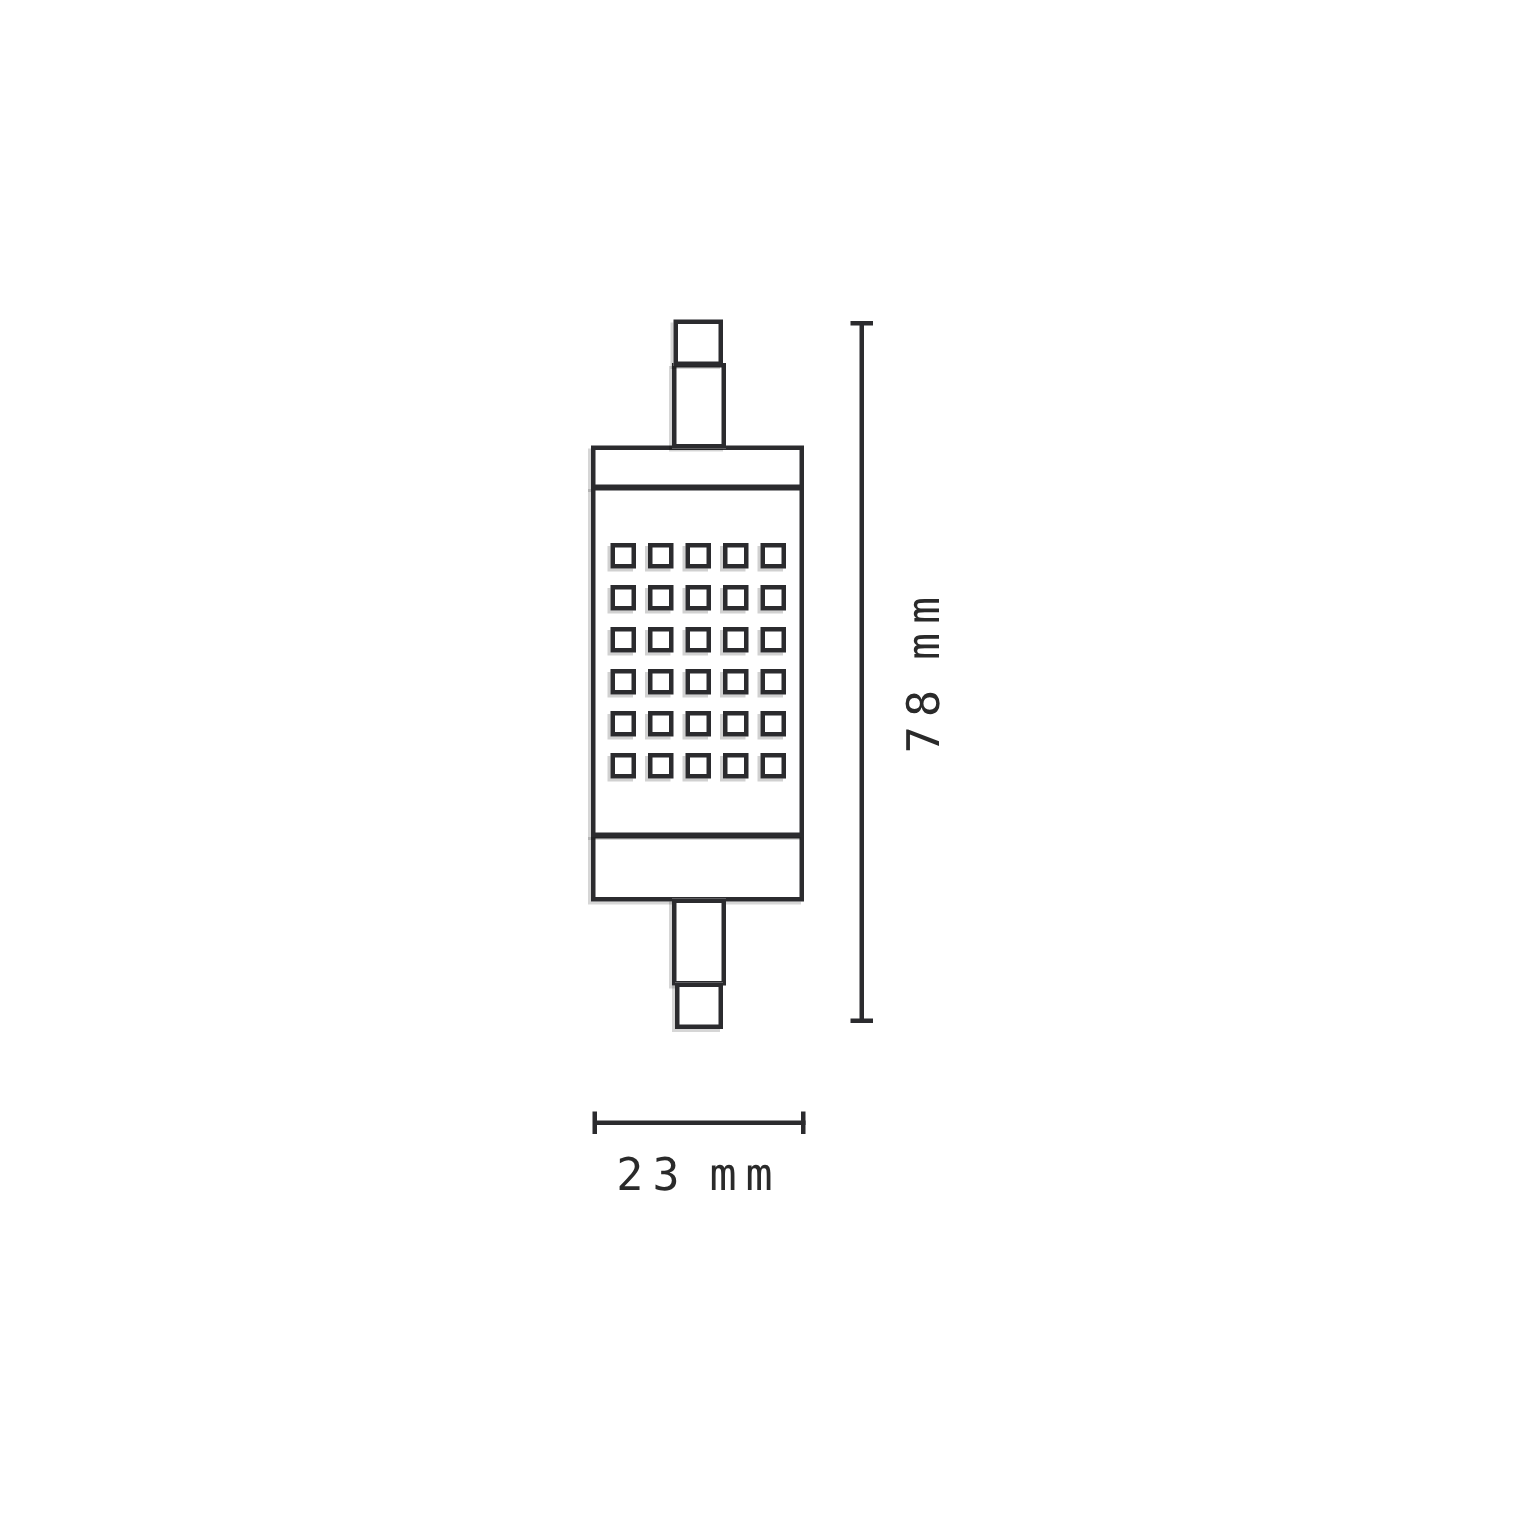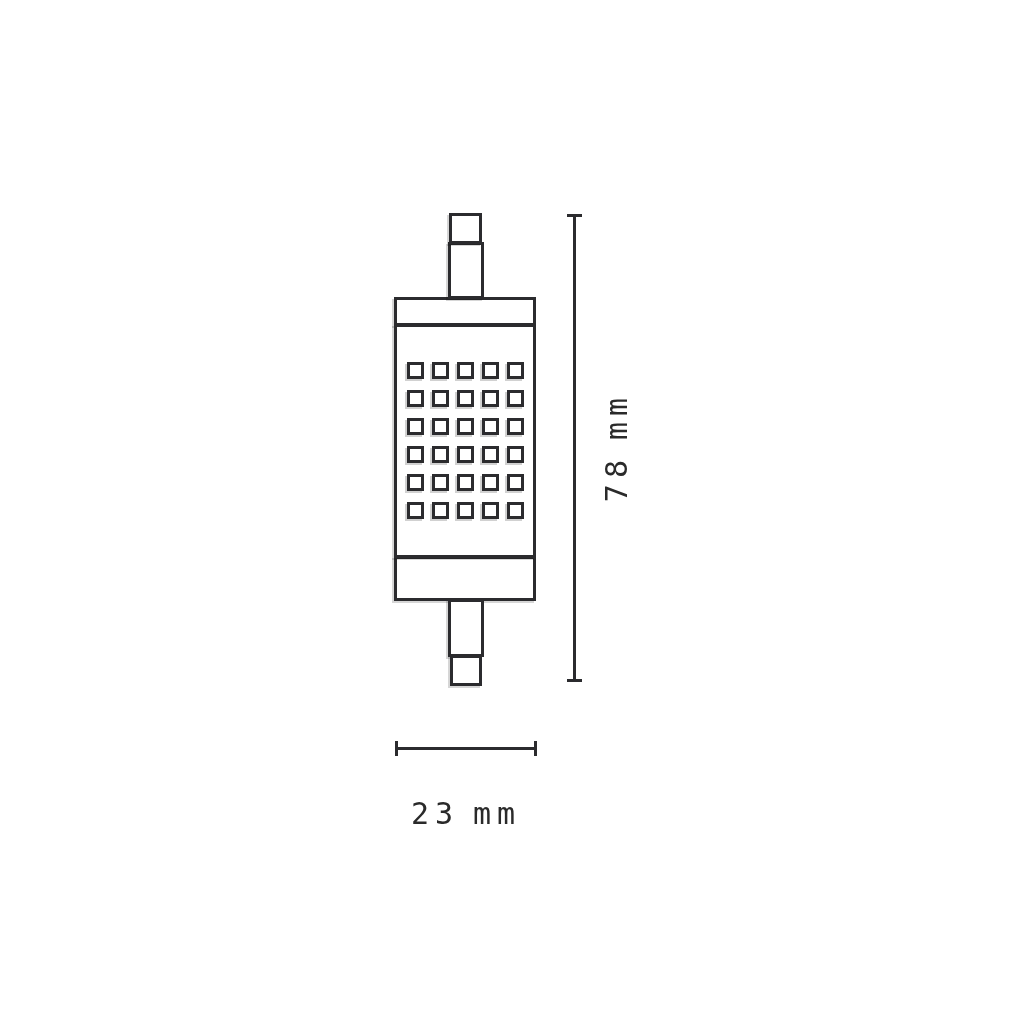--- a/index.html
+++ b/index.html
@@ -64,21 +64,21 @@
     color: #2a2a2a;
     font-size: 30px;
     letter-spacing: 6px;
     line-height: 1;
   }
   .label-height {
     left: 617px; top: 447px;
     transform: translate(-50%, -50%) rotate(-90deg);
   }
   .label-width {
-    left: 466px; top: 799px;
+    left: 466px; top: 769px;
     transform: translateX(-50%);
     justify-content: space-between;
   }
 </style>
 </head>
 <body>
 
 <div class="canvas">
 
   <div>

